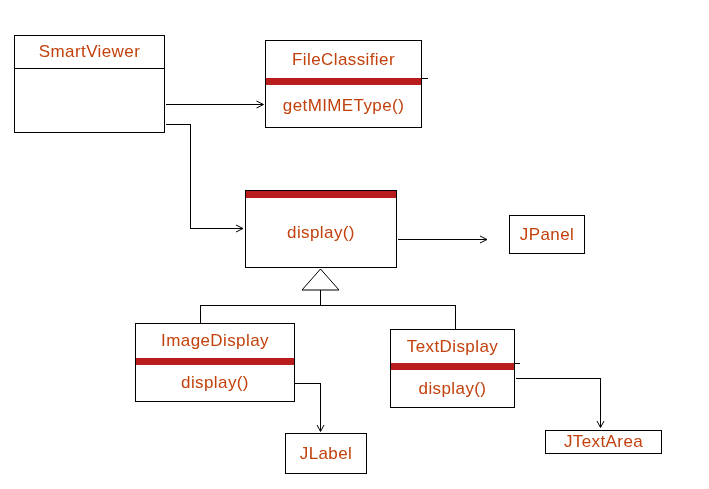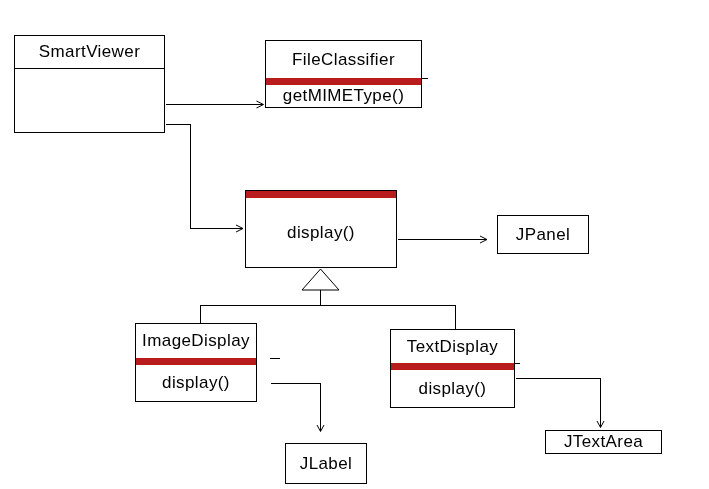--- a/index.html
+++ b/index.html
@@ -4,21 +4,21 @@
 <style>
   html, body { margin: 0; padding: 0; background: #ffffff; }
   #canvas {
     position: relative;
     width: 709px;
     height: 489px;
     background: #ffffff;
     font-family: "Liberation Sans", "DejaVu Sans", sans-serif;
     font-size: 17px;
     letter-spacing: 0.4px;
-    color: #000000;
+    color: #c2410c;
     overflow: hidden;
   }
   #wires {
     position: absolute;
     left: 0; top: 0;
     width: 709px; height: 489px;
   }
   .box {
     position: absolute;
     box-sizing: border-box;
@@ -42,30 +42,30 @@
     white-space: nowrap;
   }
   .box .empty {
     border-top: 1px solid #000000;
     flex: 1;
   }
   .box.single .title { flex: 1; }
 
   #b-smartviewer    { left: 14px;  top: 35px;  width: 151px; height: 98px; }
   #b-smartviewer .title    { height: 32px; }
-  #b-fileclassifier { left: 265px; top: 40px;  width: 157px; height: 68px; }
+  #b-fileclassifier { left: 265px; top: 40px;  width: 157px; height: 88px; }
   #b-fileclassifier .title { height: 37px; }
   #b-displayservice { left: 245px; top: 190px; width: 152px; height: 78px; }
   #b-displayservice .title { height: 36px; }
-  #b-jpanel         { left: 497px; top: 215px; width: 92px;  height: 39px; }
-  #b-imagedisplay   { left: 135px; top: 323px; width: 122px; height: 79px; }
+  #b-jpanel         { left: 509px; top: 215px; width: 76px;  height: 39px; }
+  #b-imagedisplay   { left: 135px; top: 323px; width: 160px; height: 79px; }
   #b-imagedisplay .title   { height: 34px; }
   #b-textdisplay    { left: 390px; top: 329px; width: 125px; height: 79px; text-align: right; }
   #b-textdisplay .title    { height: 33px; }
-  #b-jlabel         { left: 285px; top: 443px; width: 82px;  height: 41px; }
+  #b-jlabel         { left: 285px; top: 433px; width: 82px;  height: 41px; }
   #b-jtextarea      { left: 545px; top: 430px; width: 117px; height: 24px; }
 
   svg .wire { stroke: #000000; stroke-width: 1; fill: none; shape-rendering: crispEdges; }
   svg .head { stroke: #000000; stroke-width: 1; fill: none; }
   svg .tri  { stroke: #000000; stroke-width: 1; fill: #ffffff; }
 </style>
 </head>
 <body>
 
 <div id="canvas">

